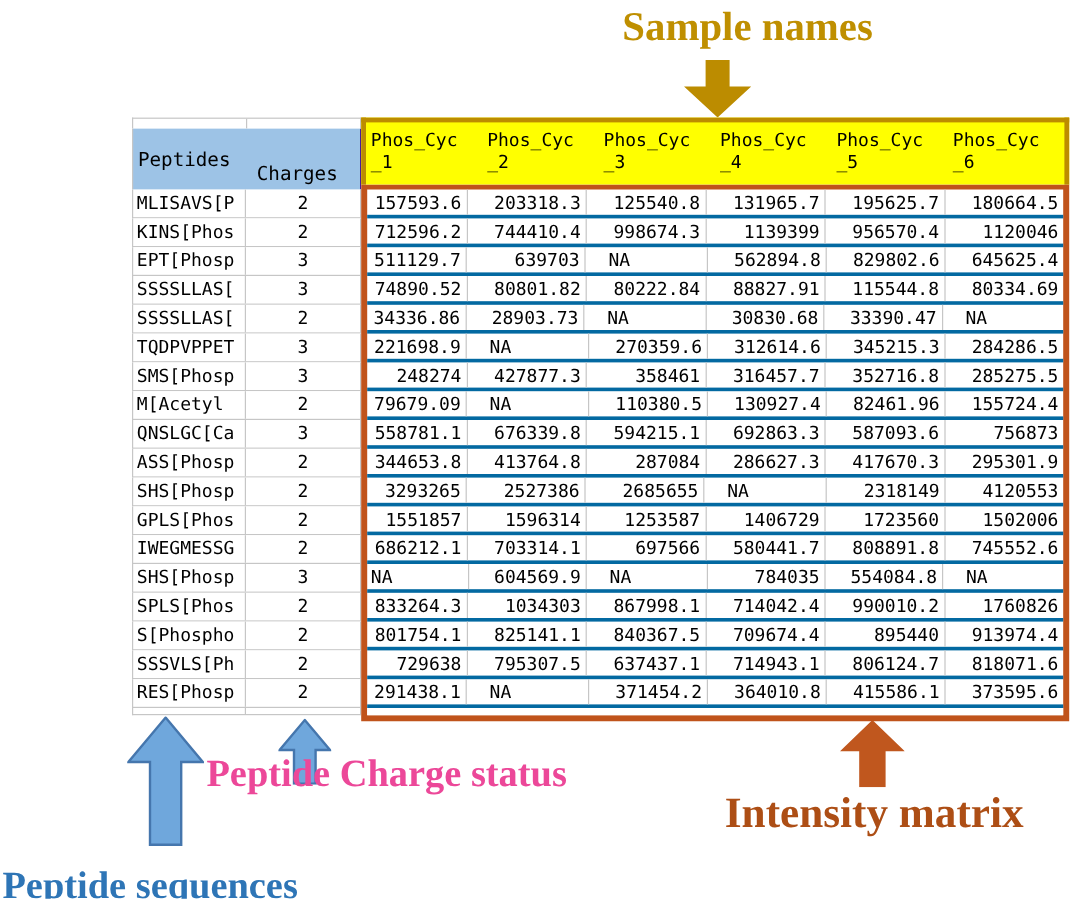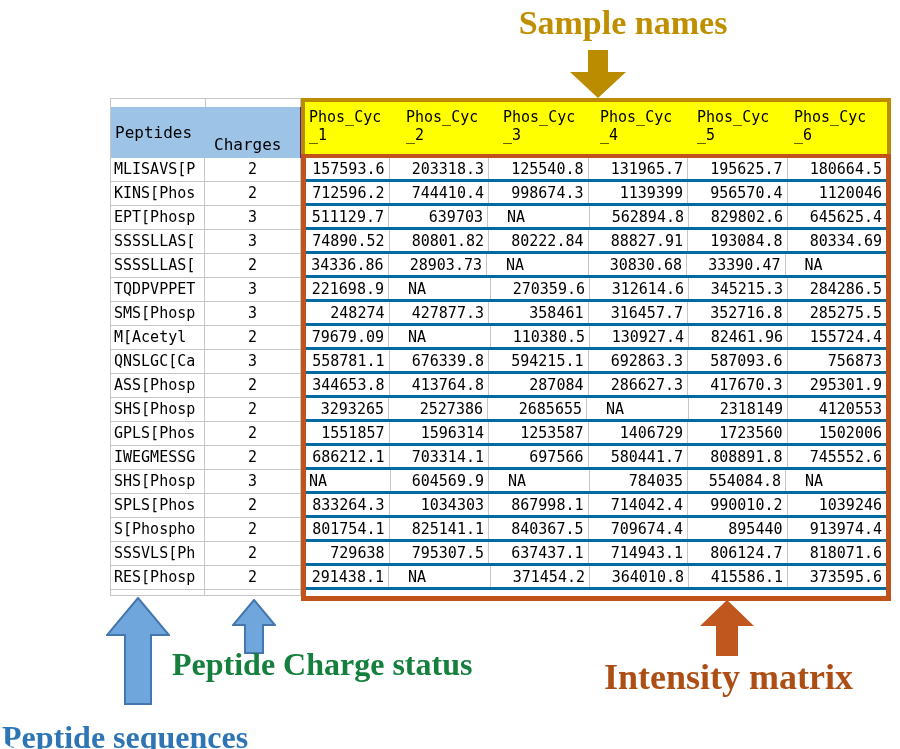--- a/index.html
+++ b/index.html
@@ -1,18 +1,18 @@
 <!DOCTYPE html>
 <html><head>
 <meta charset="utf-8">
 <style>
   html,body{margin:0;padding:0;}
   .page{
     position:relative; width:900px; height:749px; background:#ffffff;
-    overflow:hidden; font-family:"DejaVu Sans Mono", monospace; color:#000;border-radius:19px;
+    overflow:hidden; font-family:"DejaVu Sans Mono", monospace; color:#000;
   }
   
   .sheet{position:absolute; left:110px; top:98px;}
   .left-block{position:absolute; left:0; top:0; width:191px;}
   .sliver{
     height:9px; box-sizing:border-box; background:#fff; position:relative;
     border-top:1px solid #c6c6c6; border-left:1px solid #c6c6c6; border-right:1px solid #c6c6c6;
   }
   .sliver::after{content:""; position:absolute; left:94px; top:0; bottom:0; width:1px; background:#c6c6c6;}
   .blue-hdr{
@@ -57,21 +57,21 @@
     text-align:right; padding-right:4px; font-size:15px; line-height:23px;
     overflow:hidden; white-space:nowrap;
   }
   .vcell:last-child{border-right:none;text-align:right;}
   .vcell.na{text-align:left; padding-left:3px;}
   .mfoot{height:6px; background:#fff;}
 
   
   .ann{position:absolute; font-family:"Liberation Serif","DejaVu Serif",serif; font-weight:bold; white-space:nowrap;}
   .sample-names{left:503px; top:4px; width:240px; text-align:center; font-size:34px; color:#bf8f00;}
-  .charge-label{left:172px; top:646px; font-size:32px; color:#15803d;}
+  .charge-label{left:172px; top:626px; font-size:32px; color:#ec4899;}
   .seq-label{left:2px; top:700px; font-size:32px; color:#2e75b6;margin-top:19px;}
   .intensity-label{left:604px; top:656px; font-size:36px; color:#ad4e15;}
   .arrow{position:absolute;}
 </style>
 </head>
 <body>
 
 <div class="page">
 
   <div class="ann sample-names">Sample names</div>
@@ -213,21 +213,21 @@
               <div class="vcell na">NA</div>
               <div class="vcell">562894.8</div>
               <div class="vcell">829802.6</div>
               <div class="vcell">645625.4</div>
             </div>
             <div class="mrow">
               <div class="vcell">74890.52</div>
               <div class="vcell">80801.82</div>
               <div class="vcell">80222.84</div>
               <div class="vcell">88827.91</div>
-              <div class="vcell">193084.8</div>
+              <div class="vcell">115544.8</div>
               <div class="vcell">80334.69</div>
             </div>
             <div class="mrow">
               <div class="vcell">34336.86</div>
               <div class="vcell">28903.73</div>
               <div class="vcell na">NA</div>
               <div class="vcell">30830.68</div>
               <div class="vcell">33390.47</div>
               <div class="vcell na">NA</div>
             </div>
@@ -302,21 +302,21 @@
               <div class="vcell">784035</div>
               <div class="vcell">554084.8</div>
               <div class="vcell na">NA</div>
             </div>
             <div class="mrow">
               <div class="vcell">833264.3</div>
               <div class="vcell">1034303</div>
               <div class="vcell">867998.1</div>
               <div class="vcell">714042.4</div>
               <div class="vcell">990010.2</div>
-              <div class="vcell">1039246</div>
+              <div class="vcell">1760826</div>
             </div>
             <div class="mrow">
               <div class="vcell">801754.1</div>
               <div class="vcell">825141.1</div>
               <div class="vcell">840367.5</div>
               <div class="vcell">709674.4</div>
               <div class="vcell">895440</div>
               <div class="vcell">913974.4</div>
             </div>
             <div class="mrow">

